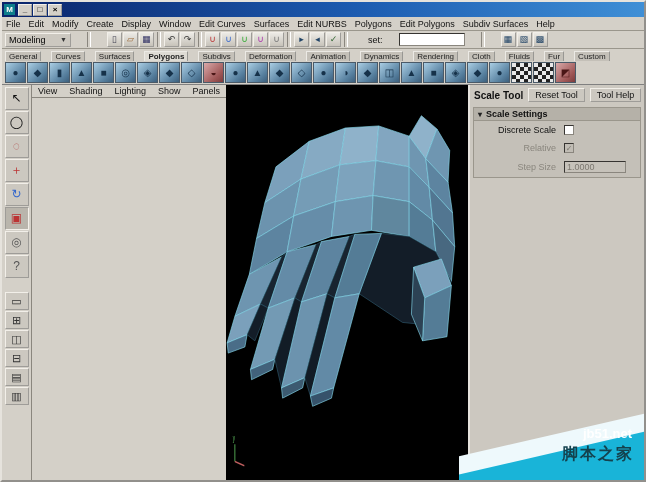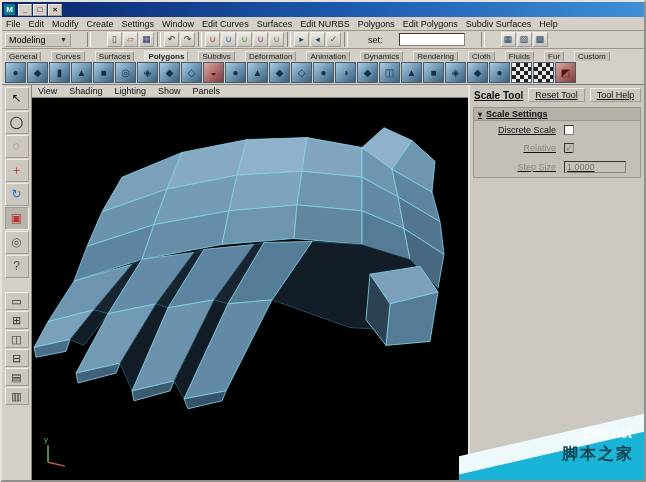--- a/index.html
+++ b/index.html
@@ -38,28 +38,28 @@
   .shelf-icon.red { background:linear-gradient(135deg,#d9a9a9,#9f5757 70%,#7c3c3c); color:#4a1616; }
 
   
   .main { flex:1; display:flex; min-height:0; }
   .toolbox { width:30px; background:#d4d0c8; border-right:1px solid #8a867e; display:flex; flex-direction:column; align-items:center; padding-top:2px; gap:1px; flex:none; }
   .tool-btn { width:24px; height:23px; background:#ccc8c0; border:1px outset #f2efe9; font-size:12px; line-height:21px; text-align:center; flex:none; }
   .tool-btn.active { border-style:inset; background:#b9b5ac; }
   .tb-spacer { height:12px; flex:none; }
   .layout-btn { width:24px; height:18px; background:#ccc8c0; border:1px outset #f2efe9; font-size:11px; line-height:16px; text-align:center; color:#333; flex:none; }
 
-  .viewport { flex:1; display:flex; flex-direction:column; min-width:0; }
+  .viewport { flex:1; display:flex; flex-direction:row; min-width:0; }
   .vpmenu { height:13px; background:#d4d0c8; display:flex; align-items:center; border-bottom:1px solid #8a867e; flex:none; }
   .vp-menu-item { font-size:9px; color:#111; padding:0 6px; }
   .canvas { flex:1; position:relative; background:#000; }
   .canvas svg { position:absolute; inset:0; width:100%; height:100%; }
 
   
-  .toolpanel { width:176px; background:#ccc8c0; border-left:2px outset #e6e3dd; font-size:9px; color:#111; overflow:hidden; flex:none;text-decoration:underline; }
+  .toolpanel { width:176px; background:#ccc8c0; border-left:2px outset #e6e3dd; font-size:9px; color:#111; overflow:hidden; flex:none; }
   .tp-header { display:flex; align-items:center; gap:5px; padding:3px 4px 4px 4px; }
   .tp-title { font-weight:bold; font-size:10px; white-space:nowrap; }
   .tp-btn { background:#ccc8c0; border:1px outset #f2efe9; padding:1px 6px; font-size:9px; white-space:nowrap; }
   .tp-frame { margin:1px 3px; border:1px solid #9a968c; background:#c4c0b8; }
   .tp-frame-header { background:#b5b1a8; border-bottom:1px solid #9a968c; padding:1px 4px; font-weight:bold; display:flex; align-items:center; gap:4px; }
   .tp-arrow { font-size:8px; color:#222; }
   .tp-row { display:flex; align-items:center; gap:8px; padding:4px 4px; }
   .tp-label { width:78px; text-align:right; white-space:nowrap; }
   .tp-label.disabled, .disabled-text { color:#8a867e; }
   .checkbox { width:10px; height:10px; border:1px inset #8a867e; background:#fff; font-size:8px; line-height:9px; text-align:center; color:#222; flex:none; }
@@ -85,21 +85,21 @@
       <span class="wbtn">□</span>
       <span class="wbtn">×</span>
     </span>
   </div>
 
   <div class="menubar" id="menubar">
       <span class="menu-item">File</span>
       <span class="menu-item">Edit</span>
       <span class="menu-item">Modify</span>
       <span class="menu-item">Create</span>
-      <span class="menu-item">Settings</span>
+      <span class="menu-item">Display</span>
       <span class="menu-item">Window</span>
       <span class="menu-item">Edit Curves</span>
       <span class="menu-item">Surfaces</span>
       <span class="menu-item">Edit NURBS</span>
       <span class="menu-item">Polygons</span>
       <span class="menu-item">Edit Polygons</span>
       <span class="menu-item">Subdiv Surfaces</span>
       <span class="menu-item">Help</span>
     </div>
 

